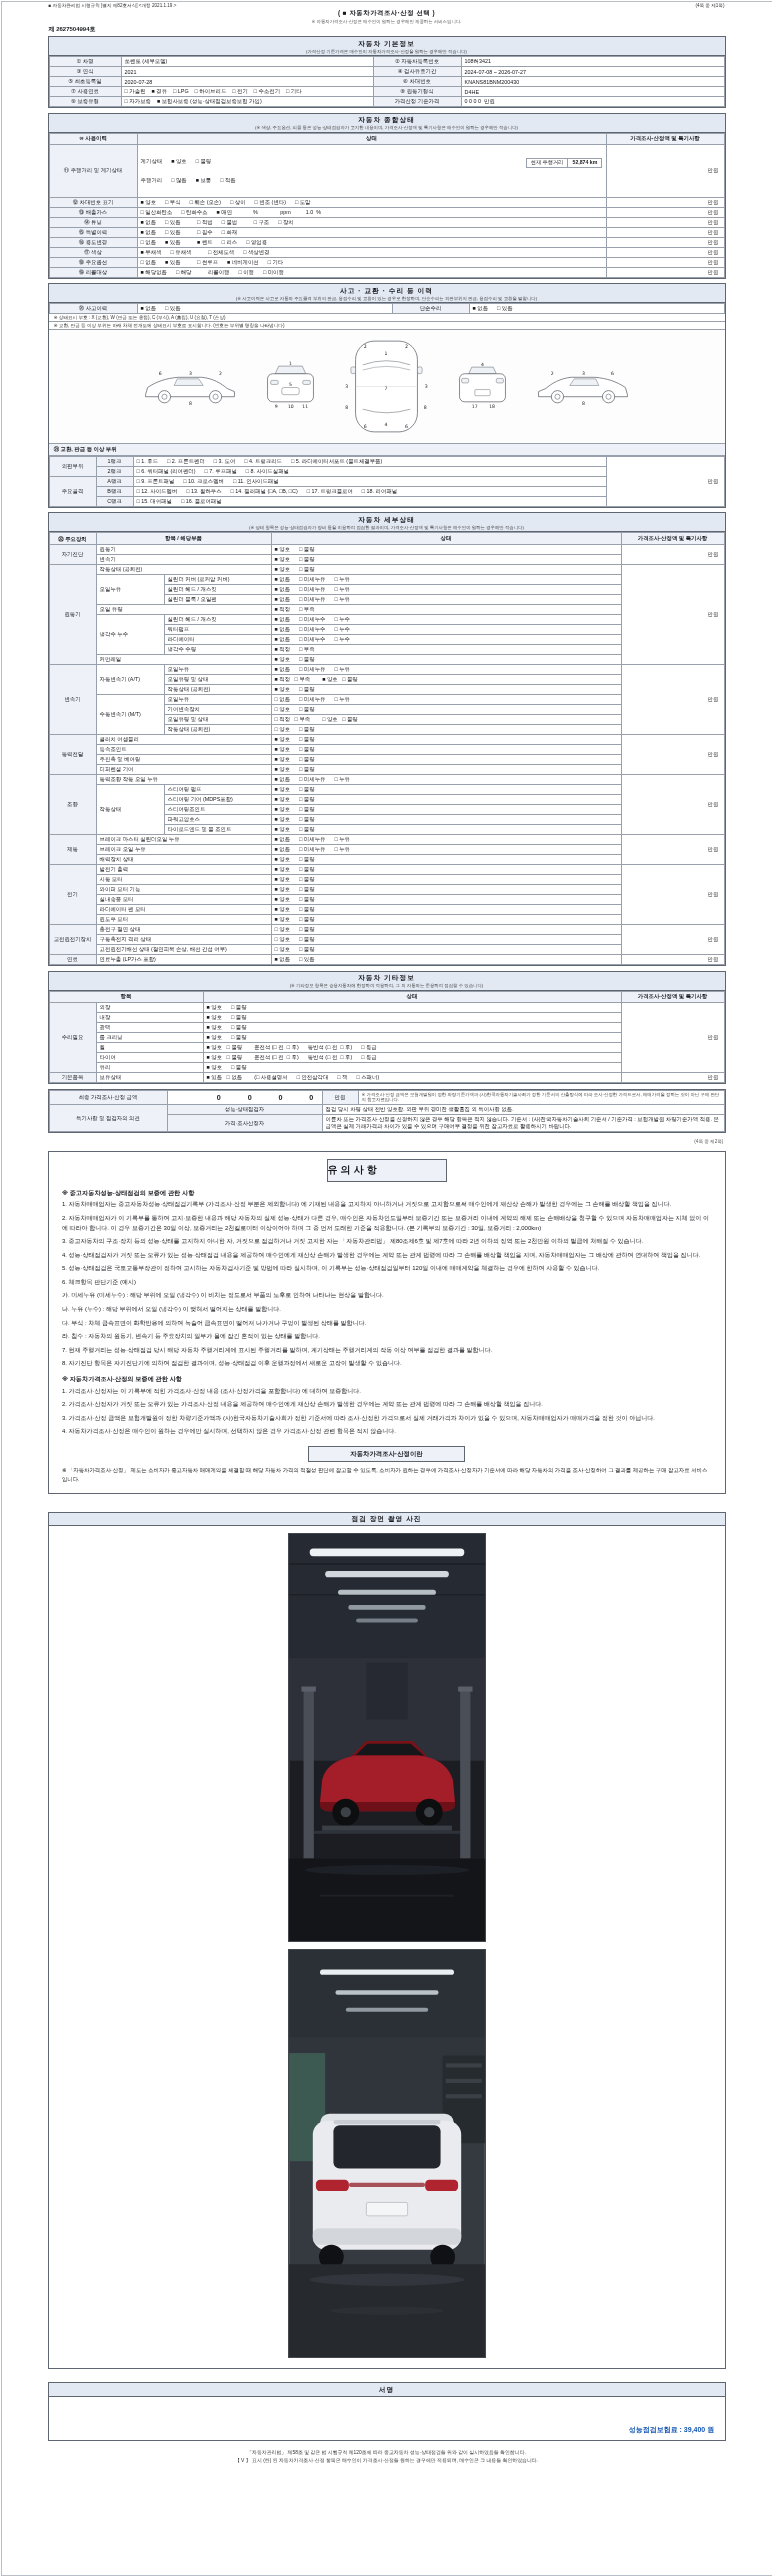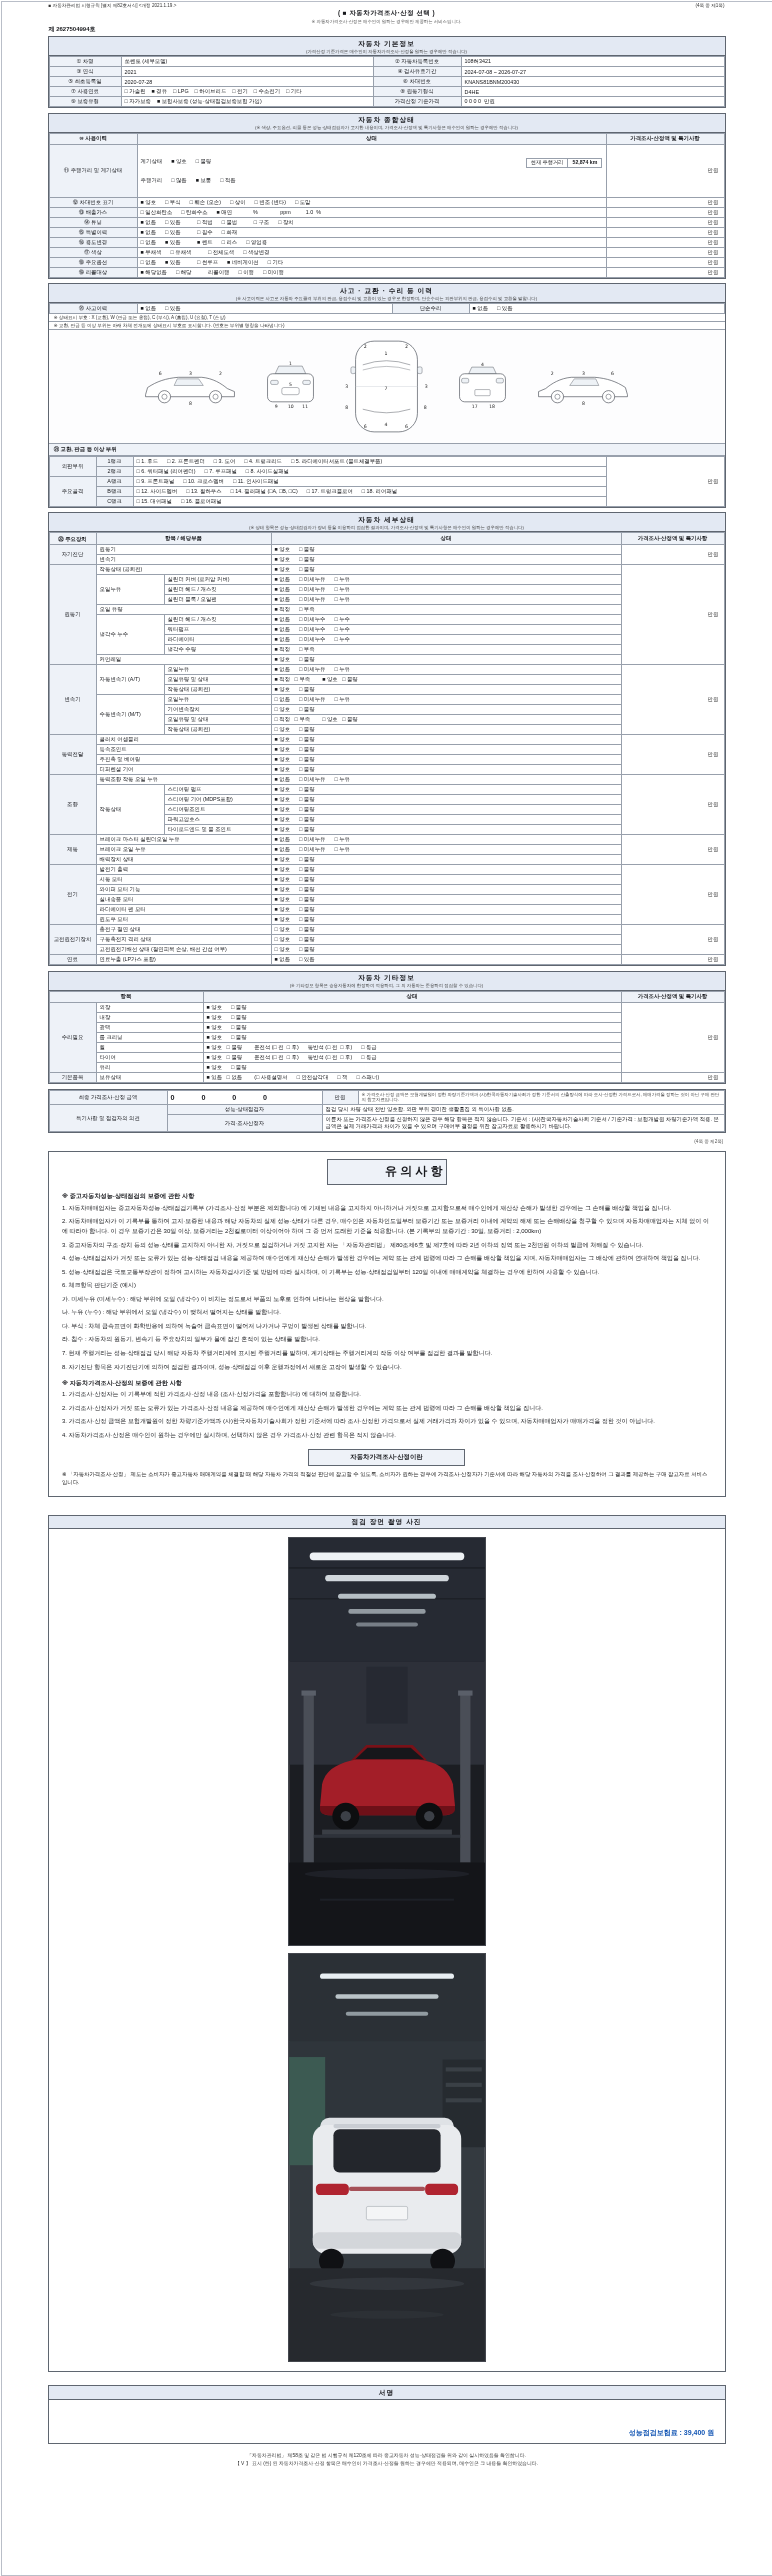--- a/index.html
+++ b/index.html
@@ -24,26 +24,26 @@
   .price-cell{text-align:right;color:#333;padding-right:5.2px;}
   .odo-box{float:right;border:0.5px solid #98a0ac;font-size:5.2px;display:inline-flex;margin-left:4.1px;background:#fff;}
   .odo-box span{padding:0.5px 4.1px;}
   .odo-box .v{border-left:0.5px solid #98a0ac;font-weight:bold;}
   .marks-note{font-size:4.6px;color:#333;padding:1px 5.2px;border-bottom:0.5px solid #98a0ac;}
   .diagram{display:flex;justify-content:center;align-items:center;gap:23px;padding:6.2px 0 7.2px;
            border-bottom:0.5px solid #98a0ac;background:#fdfdfe;}
   .legend-head{background:#eef2f8;border-bottom:0.5px solid #98a0ac;font-size:5.4px;font-weight:bold;
                padding:1.5px 5.2px;}
   svg text{font-family:"DejaVu Sans",sans-serif;font-size:9px;fill:#222;}
-  .price-final .big{font-size:7.2px;font-weight:bold;letter-spacing:5.2px;text-align:left;border-radius:6px;}
+  .price-final .big{font-size:7.2px;font-weight:bold;letter-spacing:5.2px;text-align:right;border-radius:6px;}
   .price-note{font-size:4.4px;color:#444;line-height:1.35;}
   .pagemark{font-size:4.6px;color:#555;text-align:right;padding:0.5px 2.1px 0;}
   .notice{border:0.8px solid #5f6670;margin-top:7.2px;padding:7.2px 13.4px 9.3px;font-size:6px;line-height:1.66;}
   .notice-title-box{width:118px;margin:0 auto 6.2px;border:0.6px solid #5f6670;background:#eef2f8;
-                    text-align:right;font-weight:bold;font-size:12px;letter-spacing:3.1px;padding:2.1px 0;}
+                    text-align:left;font-weight:bold;font-size:10px;letter-spacing:3.1px;padding:2.1px 0;}
   .notice h4{font-size:6.2px;margin:5.2px 0 2.1px;}
   .notice p{margin:0 0 3.6px;}
   .pricing-box-title{width:155px;margin:8.2px auto 4.1px;border:0.6px solid #5f6670;background:#eef2f8;
                      text-align:center;font-weight:bold;font-size:6.4px;padding:2.1px 0;}
   .pricing-box-text{font-size:5.4px;line-height:1.6;color:#222;}
   .photos{border:0.8px solid #5f6670;margin-top:17.5px;}
   .photos-body{display:flex;flex-direction:column;align-items:center;gap:7.2px;padding:7.2px 0 9.3px;}
   .photo{border:0.5px solid #44474e;display:block;}
   .sign-sec{border:0.8px solid #5f6670;margin-top:13.4px;}
   .sign-body{height:43px;position:relative;}

